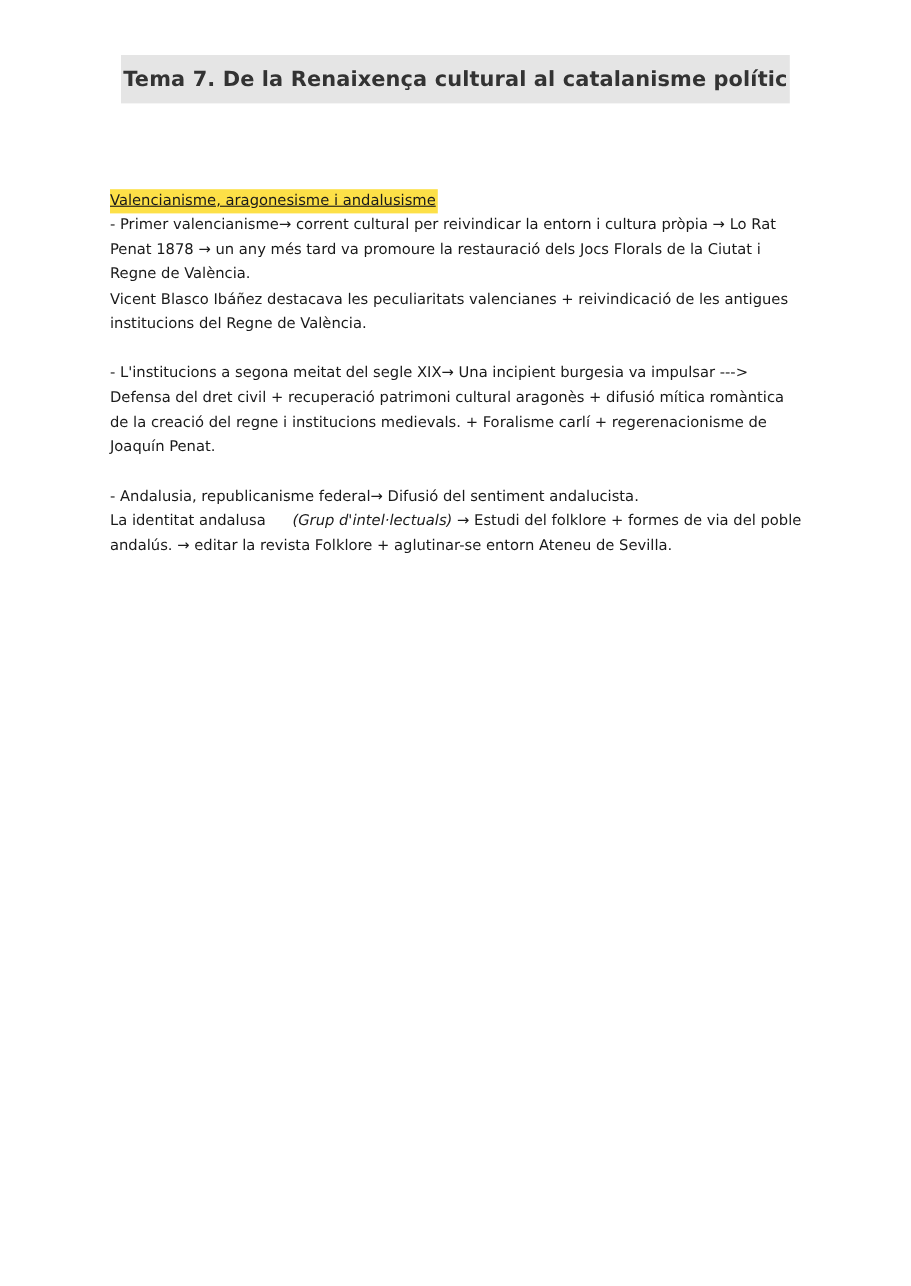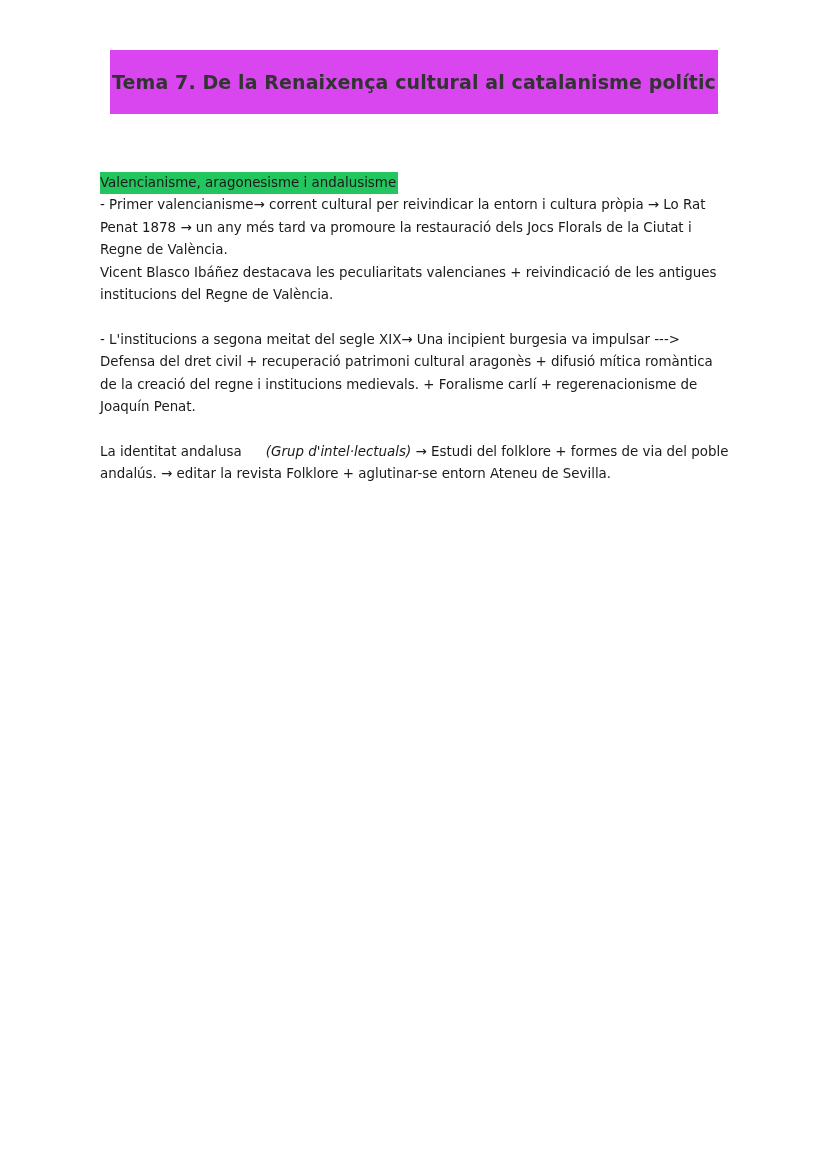--- a/index.html
+++ b/index.html
@@ -2,27 +2,27 @@
 <html><head>
   <meta charset="utf-8">
   <style>
     html, body { margin: 0; padding: 0; background: #ffffff; }
     body {
       width: 828px; height: 1169px; position: relative; overflow: hidden;
       font-family: "DejaVu Sans", sans-serif; color: #1a1a1a;
     }
     .title-wrap { position: absolute; top: 50px; left: 0; width: 828px; text-align: center; }
     .title {
-      display: inline-block; background: #d946ef; color: #333333;
+      display: inline-block; background: #e5e5e5; color: #333333;
       font-family: "DejaVu Sans", sans-serif; font-weight: bold;
-      font-size: 19px; line-height: 28px; padding: 18px 2px; letter-spacing: 0.1px;
+      font-size: 19px; line-height: 28px; padding: 8px 2px; letter-spacing: 0.1px;
     }
     .content { position: absolute; top: 172px; left: 100px; width: 630px; font-size: 13.4px; line-height: 22.4px; }
     .content p { margin: 0; }
-    .heading { display: inline-block; background: #22c55e; padding: 0 2px 0 0; }
+    .heading { display: inline-block; background: #fde047; padding: 0 2px 0 0; text-decoration: underline; }
     .gap { height: 22.4px; }
     b { font-weight: normal; }
     i { font-style: italic; margin-left: 20px; }
   </style>
 </head>
 <body>
 
 <div class="title-wrap">
   <span class="title">Tema 7. De la Renaixença cultural al catalanisme polític</span>
 </div>
@@ -33,16 +33,17 @@
   <p><span>- Primer </span><b>valencianisme</b><span>→ corrent cultural per reivindicar la entorn i cultura pròpia → </span><b>Lo Rat Penat 1878</b><span> → un any més tard va promoure la restauració dels Jocs Florals de la Ciutat i Regne de València.</span></p>
 
   <p><b>Vicent Blasco Ibáñez</b><span> destacava les peculiaritats valencianes + reivindicació de les antigues institucions del Regne de València.</span></p>
 
   <div class="gap"></div>
 
   <p><span>- L'</span><b>institucions</b><span> a segona meitat del segle XIX→ Una incipient burgesia va impulsar ---&gt; Defensa del dret civil + recuperació patrimoni cultural aragonès + difusió mítica romàntica de la creació del regne i institucions medievals.   + Foralisme carlí   +  regerenacionisme de </span><b>Joaquín Penat</b><span>.</span></p>
 
   <div class="gap"></div>
 
+  <p><b>- Andalusia, republicanisme federal</b><span>→  Difusió del sentiment andalucista.</span></p>
 
 
   <p><b>La identitat andalusa</b><i> (Grup d'intel·lectuals)</i><span> → Estudi del folklore + formes de via del poble andalús. → editar la revista Folklore + aglutinar-se entorn </span><b>Ateneu de Sevilla</b><span>.</span></p>
 </div>
 
 </body></html>

